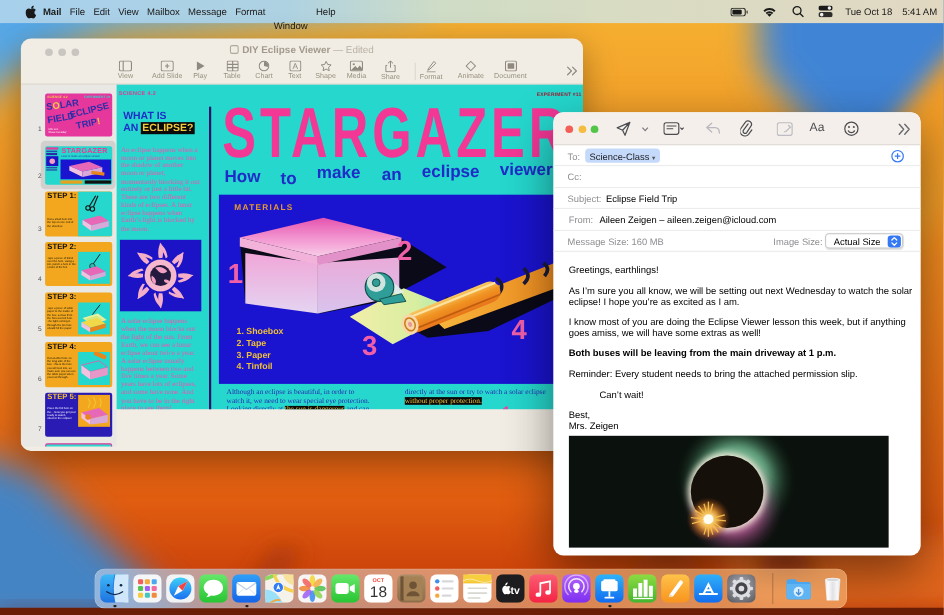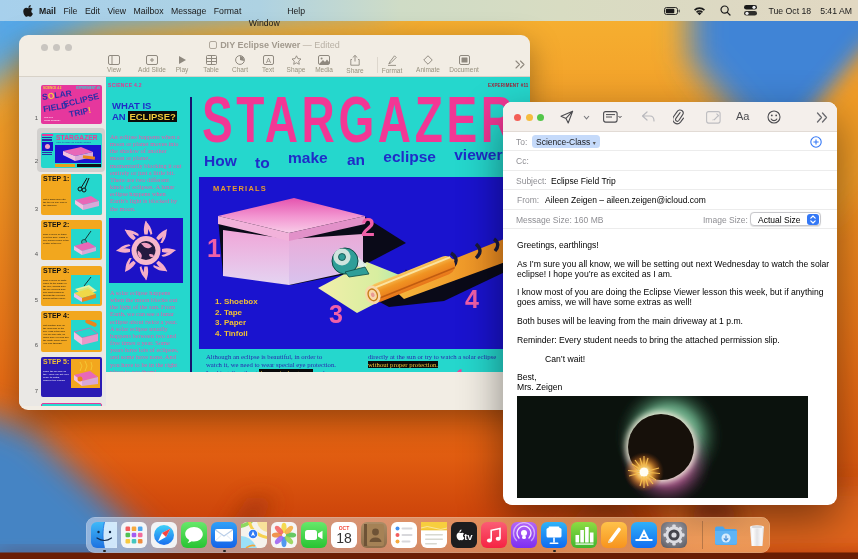--- a/index.html
+++ b/index.html
@@ -506,21 +506,21 @@
           <span style="position:absolute;right:1px;top:1px;width:12px;height:11px;background:#3478f6;border-radius:3px;"><svg width="12" height="11" viewBox="0 0 12 11">
                 <path d="M3.8 4.2 L6 2 L8.2 4.2 M3.8 6.8 L6 9 L8.2 6.8" fill="none" stroke="#fff" stroke-width="1.2" stroke-linecap="round" stroke-linejoin="round"></path>
               </svg></span>
         </span>
       </div>
     </div>
     <div id="mail-body" class="abs" style="left:14px;top:139px;width:314px;font-size:8.6px;line-height:9.8px;color:#000;">
       <p>Greetings, earthlings!</p>
       <p style="margin-top:9px;">As I’m sure you all know, we will be setting out next Wednesday to watch the solar eclipse! I hope you’re as excited as I am.</p>
       <p style="margin-top:9px;">I know most of you are doing the Eclipse Viewer lesson this week, but if anything goes amiss, we will have some extras as well!</p>
-      <p style="margin-top:9px;">Both buses will be leaving from the main driveway at 1 p.m.</p>
+      <p style="margin-top:9px;font-weight:bold;">Both buses will be leaving from the main driveway at 1 p.m.</p>
       <p style="margin-top:9px;">Reminder: Every student needs to bring the attached permission slip.</p>
       <p style="margin-top:9px;padding-left:28px;">Can’t wait!</p>
       <p style="margin-top:9px;">Best,<br>Mrs. Zeigen</p>
     </div>
     <svg id="mail-photo" class="abs" style="left:14px;top:294px;" width="291" height="102" viewBox="0 0 291 102">
       <defs>
         <radialGradient id="cor1" cx="0.5" cy="0.5" r="0.5">
             <stop offset="0.55" stop-color="#79c49a" stop-opacity="0.85"></stop>
             <stop offset="0.75" stop-color="#4a8a66" stop-opacity="0.45"></stop>
             <stop offset="1" stop-color="#274a36" stop-opacity="0"></stop>

